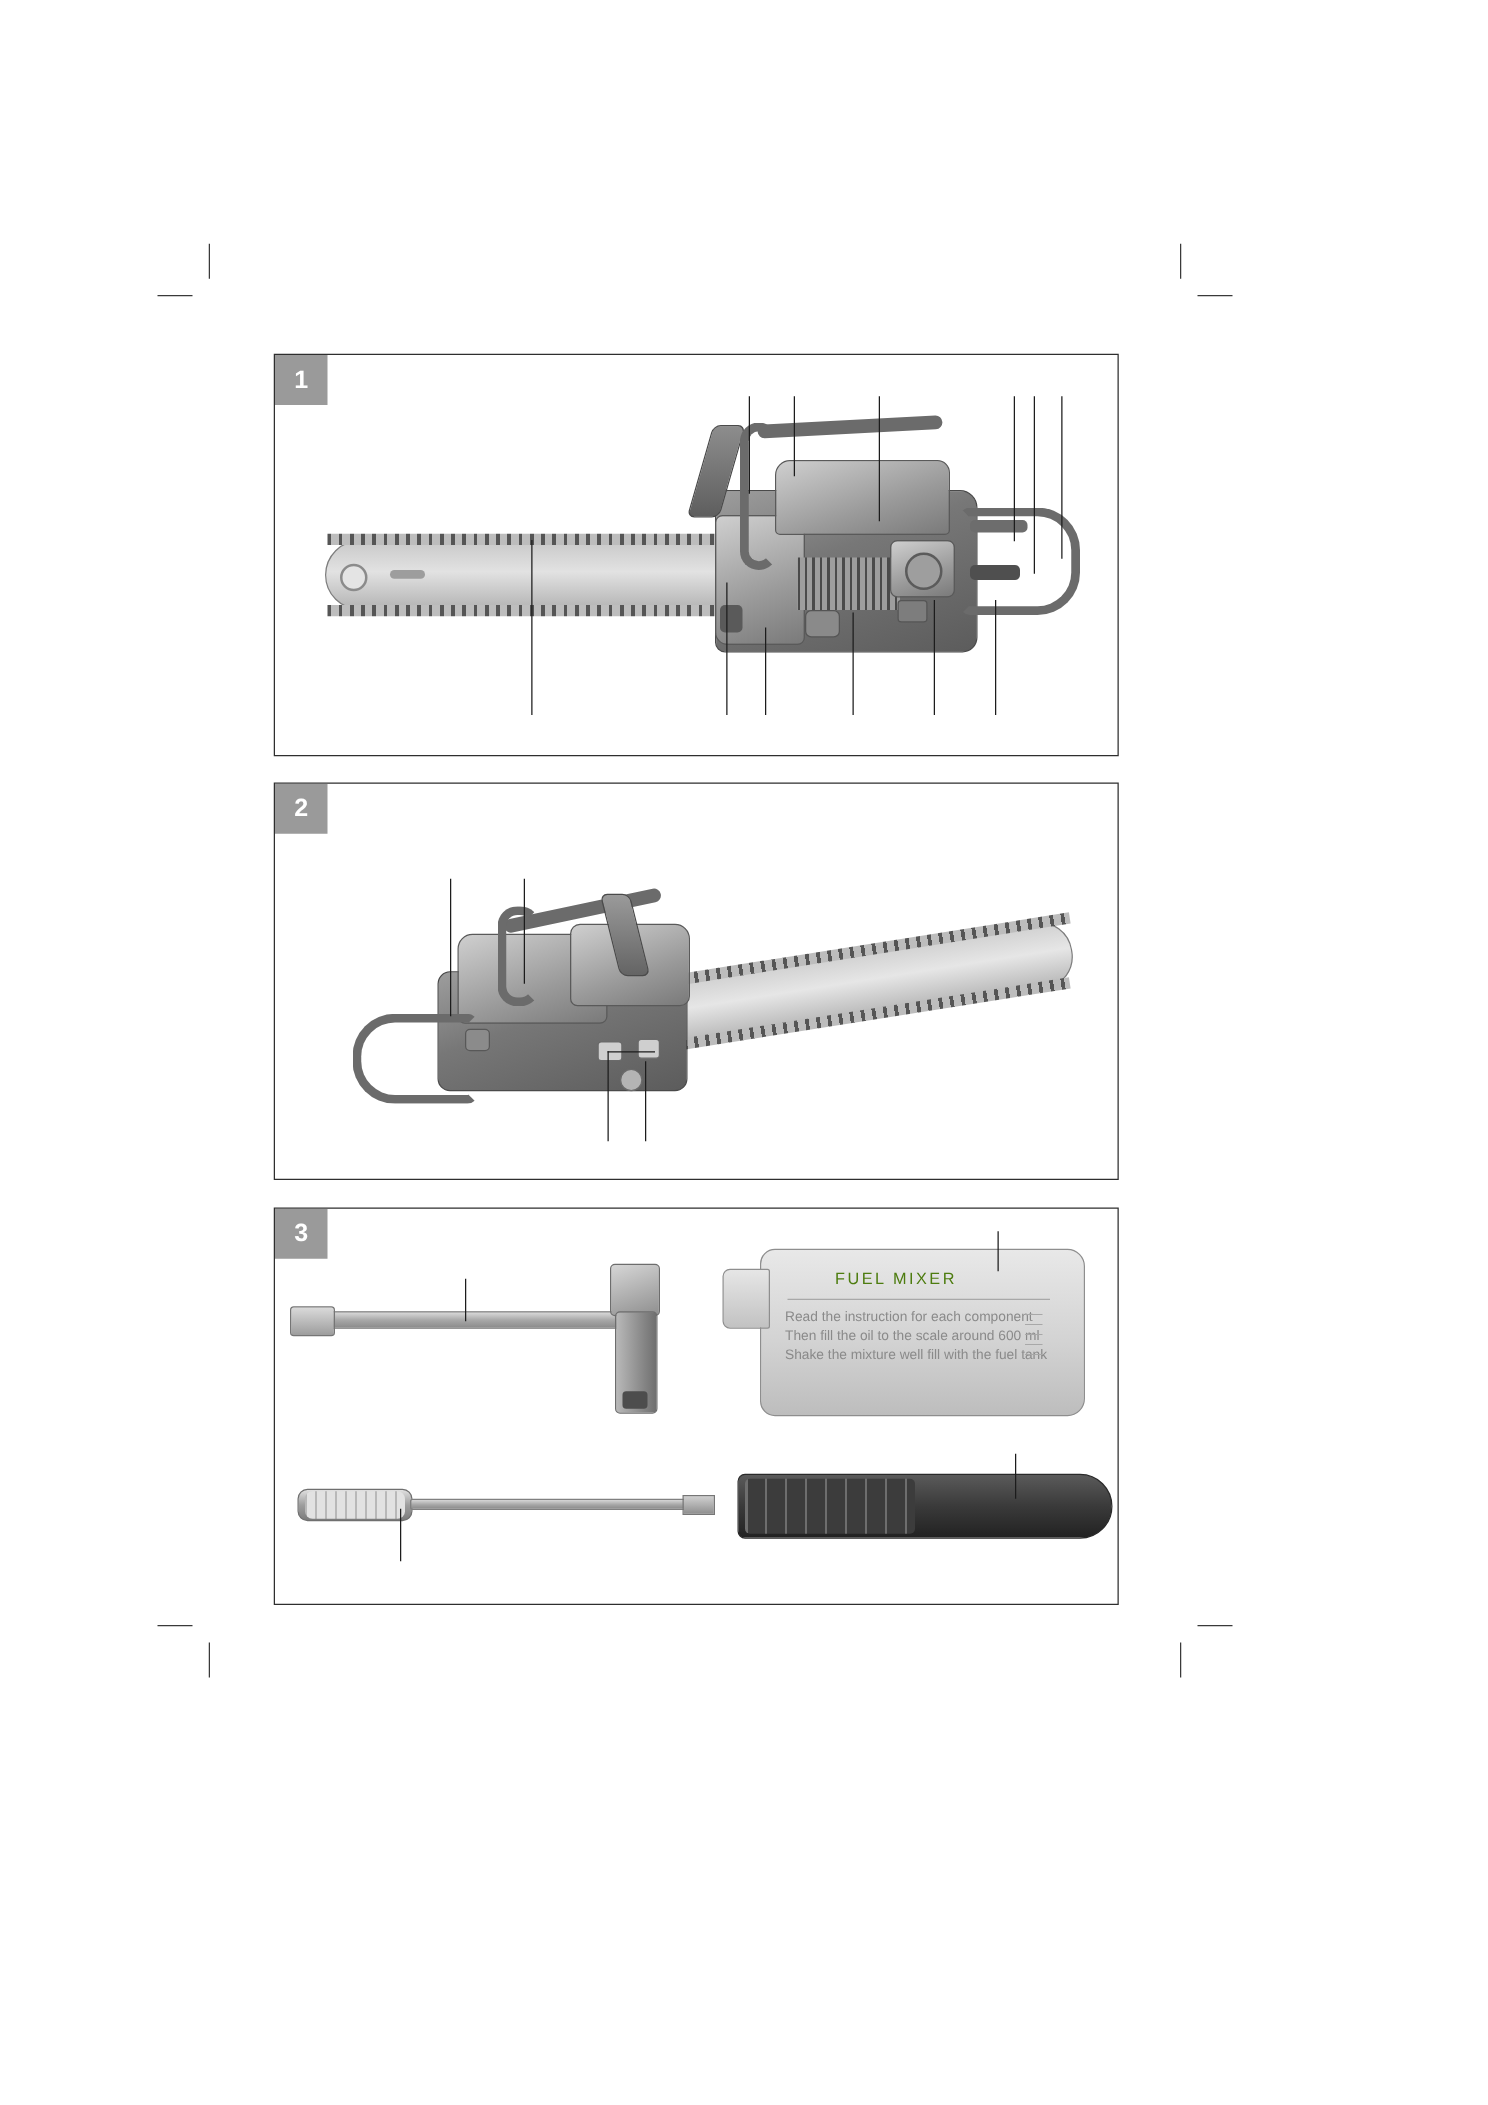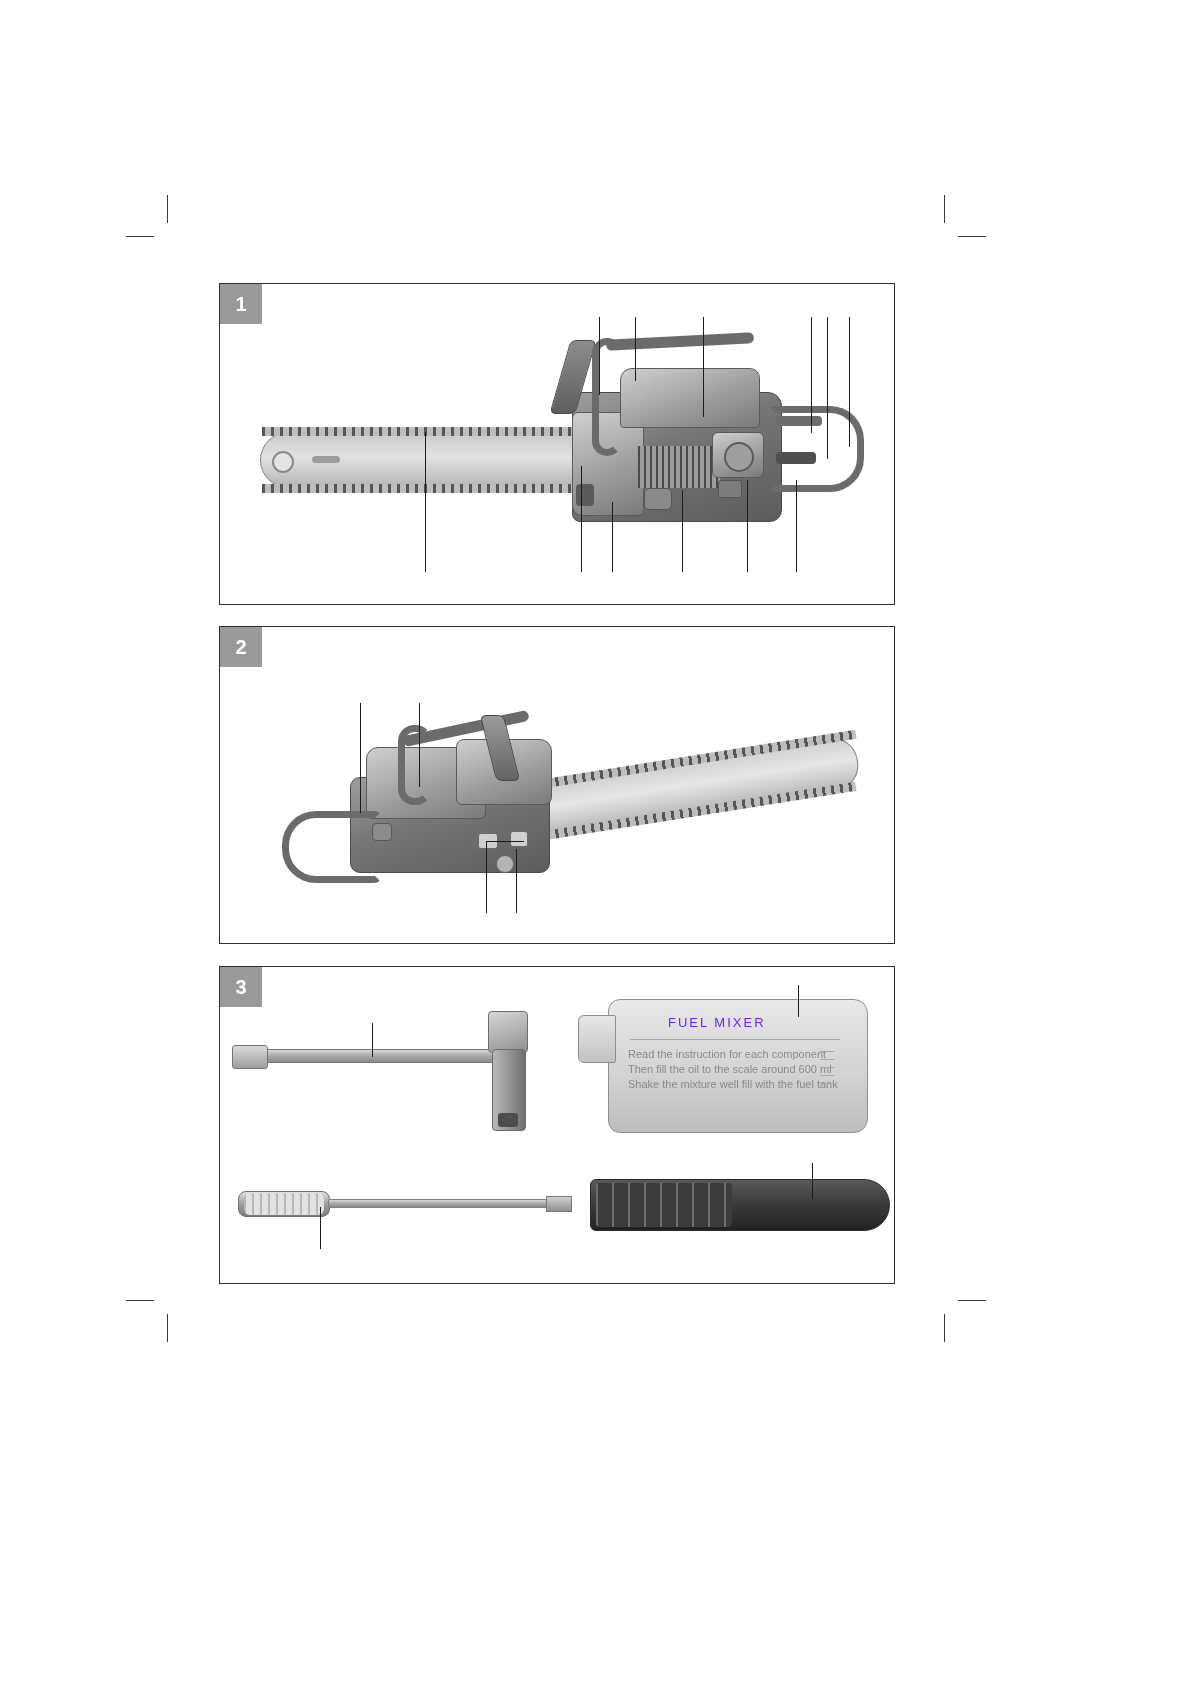--- a/index.html
+++ b/index.html
@@ -118,21 +118,21 @@
   .bottle-text {
     position: absolute;
     color: #8a8a8a;
     font-size: 11px;
     line-height: 15px;
     font-family: "Liberation Sans", sans-serif;
     white-space: nowrap;
   }
   .bottle-title {
     position: absolute;
-    color: #6d28d9;
+    color: #4d7c0f;
     font-size: 13px;
     letter-spacing: 2px;
     font-family: "Liberation Sans", sans-serif;
   }
   .scabbard {
     position: absolute;
     background: linear-gradient(180deg, #5a5a5a 0%, #3a3a3a 50%, #222 100%);
     border: 1px solid #2a2a2a;
     box-sizing: border-box;
   }

